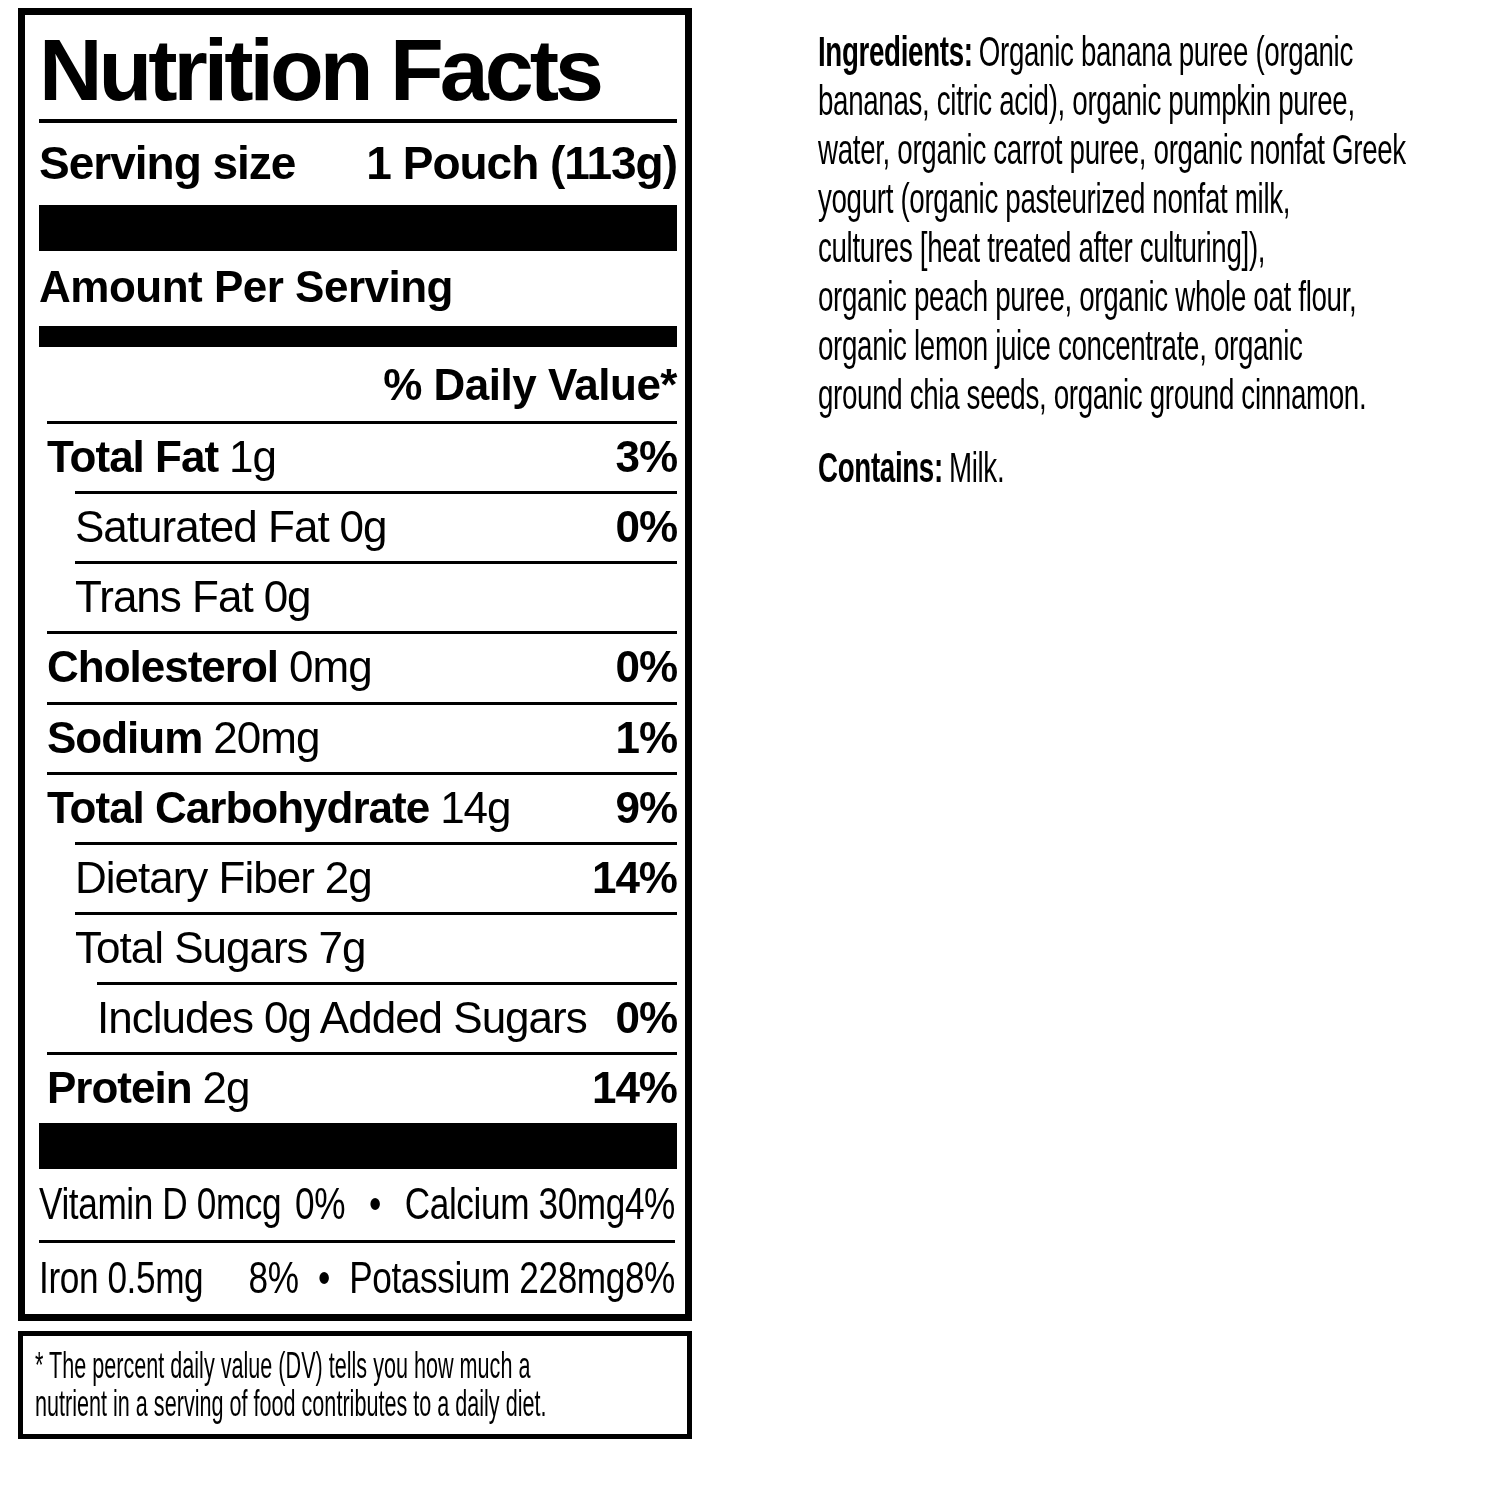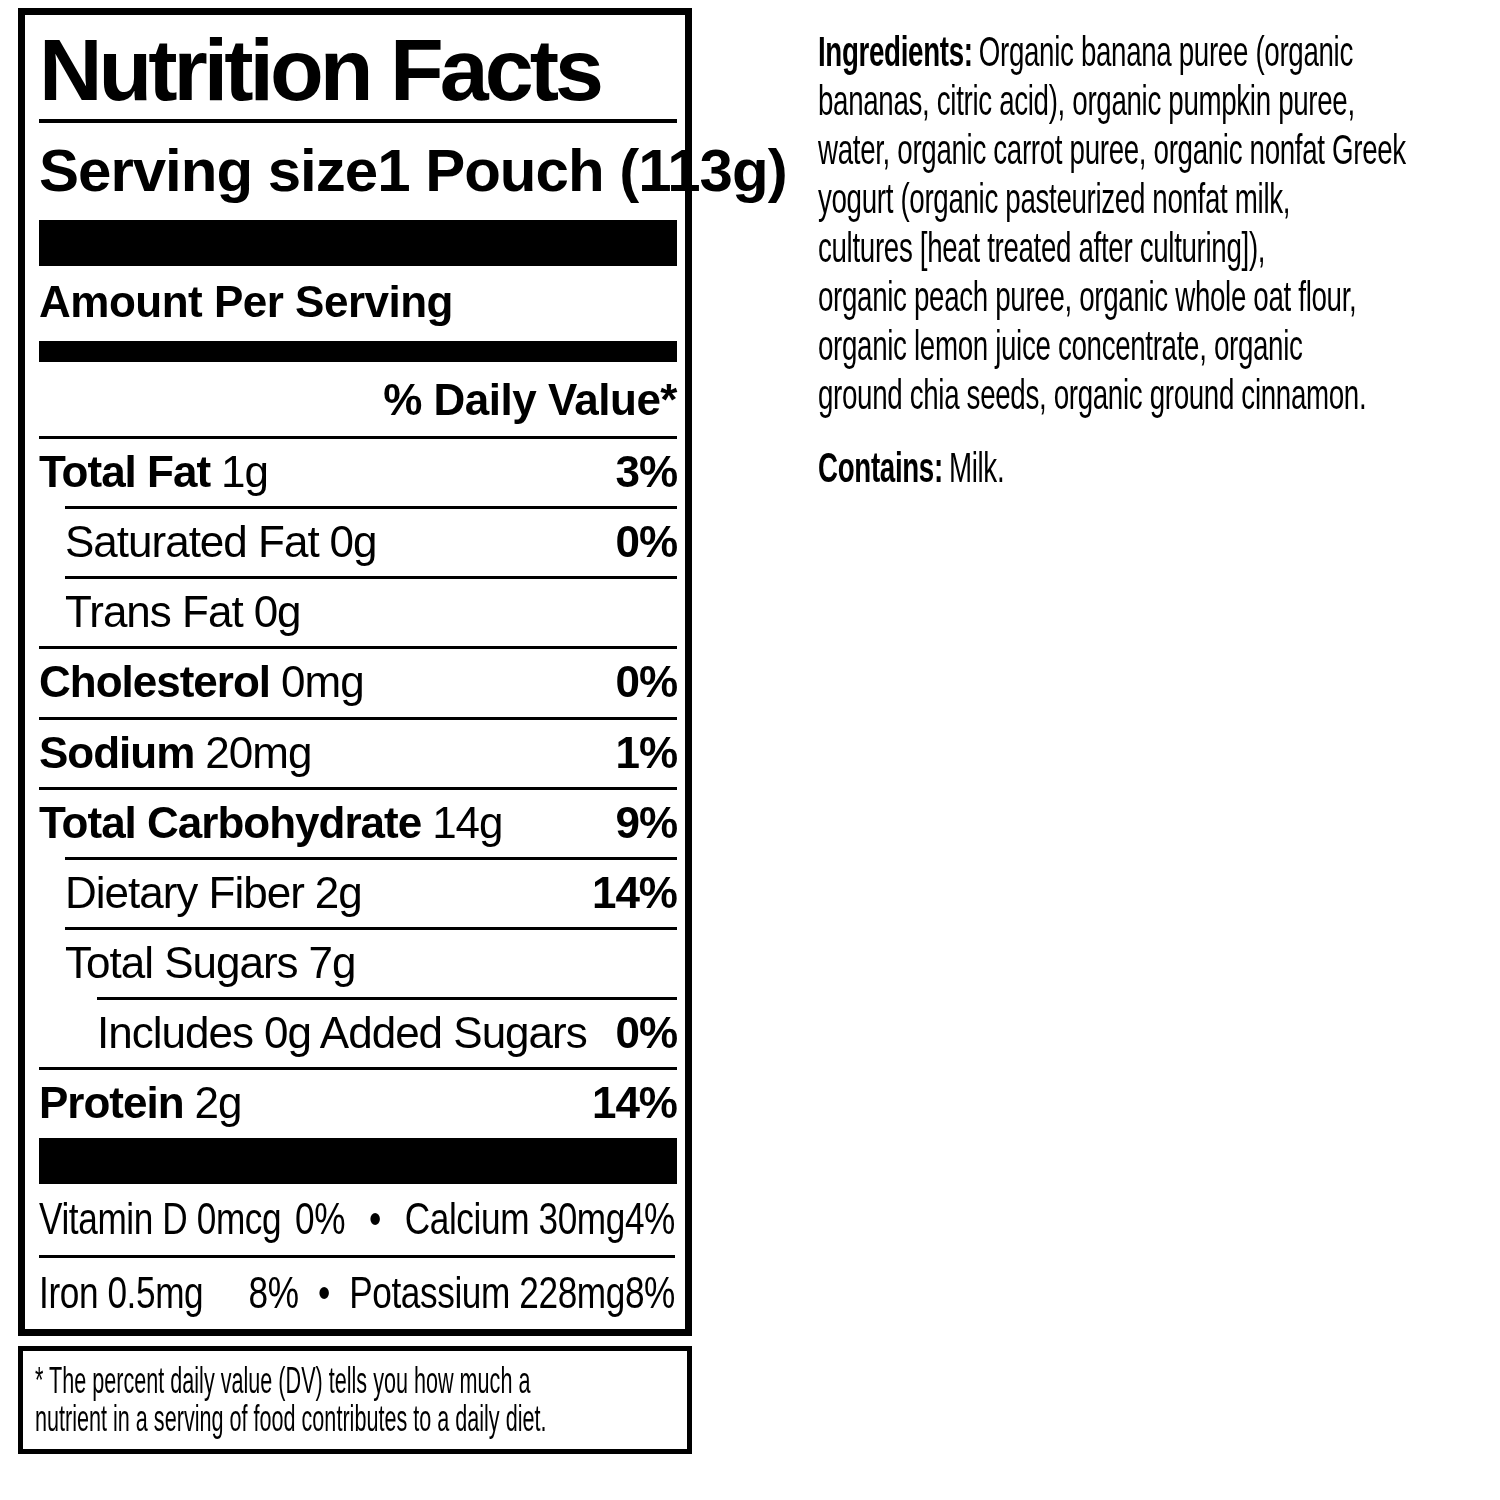--- a/index.html
+++ b/index.html
@@ -16,46 +16,46 @@
   .nf-box { border:7px solid #000; background:#fff; padding:0 8px 0 14px; }
 
   .nf-title {
     font-size:88px; font-weight:bold; letter-spacing:-4px;
     line-height:1.02; margin-top:10px; white-space:nowrap;
   }
   .rule-title { height:4px; background:#000; margin-top:4px; }
 
   .serving-row {
     display:flex; justify-content:space-between; align-items:flex-end;
-    font-size:60px; font-weight:bold; letter-spacing:-1px;
+    font-size:46px; font-weight:bold; letter-spacing:-1px;
     padding:13px 0 15px 0; white-space:nowrap;
   }
 
   .bar-thick { height:46px; background:#000; }
 
   .aps { font-size:44px; font-weight:bold; letter-spacing:-0.5px; margin-top:11px; }
 
   .cal-row { display:flex; justify-content:space-between; align-items:flex-end; margin-top:0; }
   .cal-label { font-size:84px; font-weight:bold; letter-spacing:-3px; line-height:0.95; }
   .cal-value { font-size:122px; font-weight:bold; letter-spacing:-3px; line-height:0.80; }
 
   .bar-mid { height:21px; background:#000; margin-top:14px; }
 
   .dv-header { text-align:right; font-size:44px; font-weight:bold; letter-spacing:-0.5px; padding:13px 0 11px 0; }
 
   .row {
     display:flex; justify-content:space-between; align-items:baseline;
     border-top:3px solid #000; padding:10px 0 11px 0;
-    font-size:44px; letter-spacing:-1px; line-height:1.05; white-space:nowrap;
+    font-size:44px; letter-spacing:-1px; line-height:1.05; white-space:nowrap;margin-left:8px;
   }
   .row .nm { font-weight:normal; }
   .row .b  { font-weight:bold; }
   .row .amt { margin-left:11px; font-weight:normal; }
   .row .dv { font-weight:bold; margin-left:14px; }
-  .ind1 { margin-left:26px; }
+  .ind1 { margin-left:36px; }
   .ind2 { margin-left:58px; }
 
   .vits { transform:scaleX(0.8); transform-origin:top left; width:795px; }
   .vrow {
     display:flex; align-items:baseline; font-size:44px; letter-spacing:-0.5px;
     padding:10px 0 11px 0; white-space:nowrap;
   }
   .vrow.rule { border-top:3px solid #000; }
   .v-n1 { width:310px; }
   .v-dv1 { width:80px; text-align:right; }

